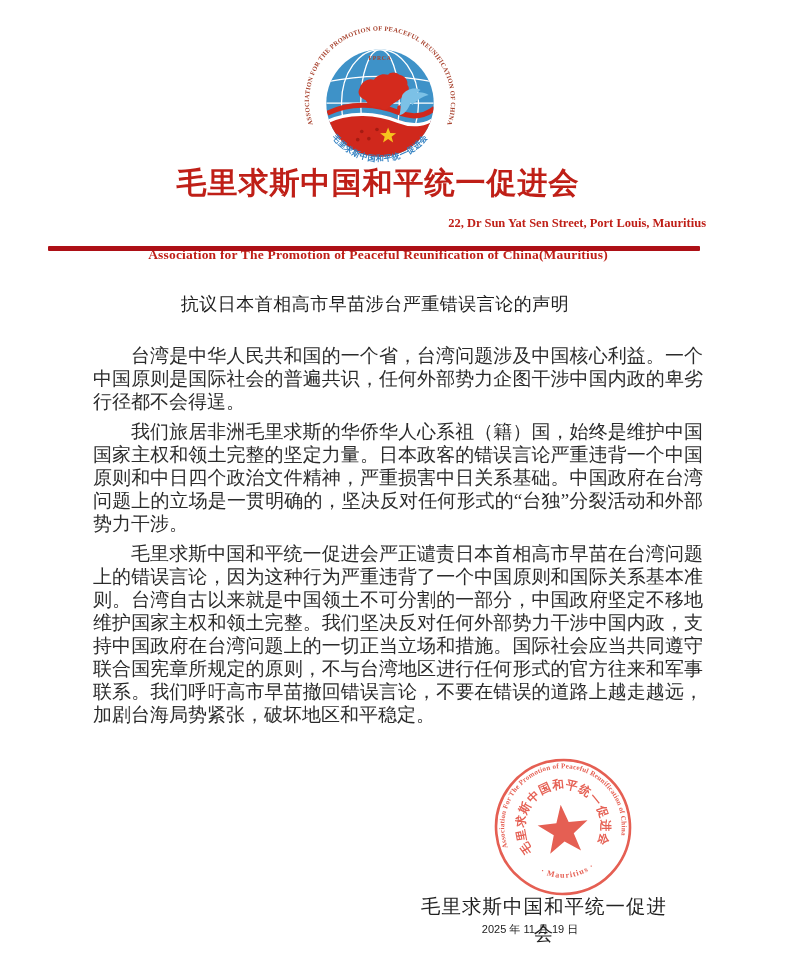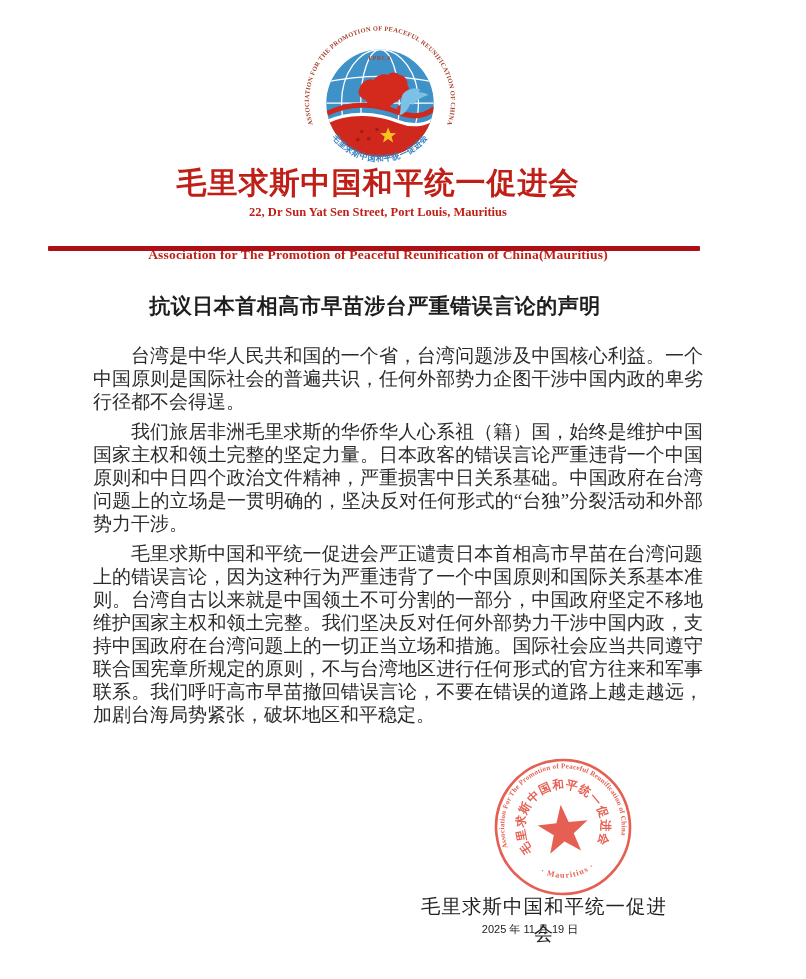--- a/index.html
+++ b/index.html
@@ -22,35 +22,35 @@
   }
   .org-en {
     position:absolute; top:206px; left:50px; width:656px;
     text-align:center;
     font-size:13.5px; font-weight:bold;
     color:#bf1f17;
     letter-spacing:.2px;
     margin-top:41px;
   }
   .org-addr {
-    position:absolute; top:205px; left:50px; width:656px;
-    text-align:center;
+    position:absolute; top:216px; left:50px; width:656px;
+    text-align:right;
     font-size:12.5px; font-weight:bold;
     color:#bf1f17;
   }
   .rule {
     position:absolute; top:246px; left:48px; width:652px; height:5px;
     background:#ad1016;
     border-radius:1px;
   }
   
   .doc-title {
     position:absolute; top:292px; left:50px; width:650px;
     text-align:center;
-    font-size:21px; font-weight:700; color:#1e1e1e;
+    font-size:18px; font-weight:400; color:#1e1e1e;
     letter-spacing:.5px;
   }
   .doc-body {
     position:absolute; top:344px; left:93px; width:610px;
     font-size:19px; line-height:23px;
     color:#2b2b2b;
     text-align:justify;
   }
   .doc-body p { text-indent:2em; margin-bottom:7px; }
   

